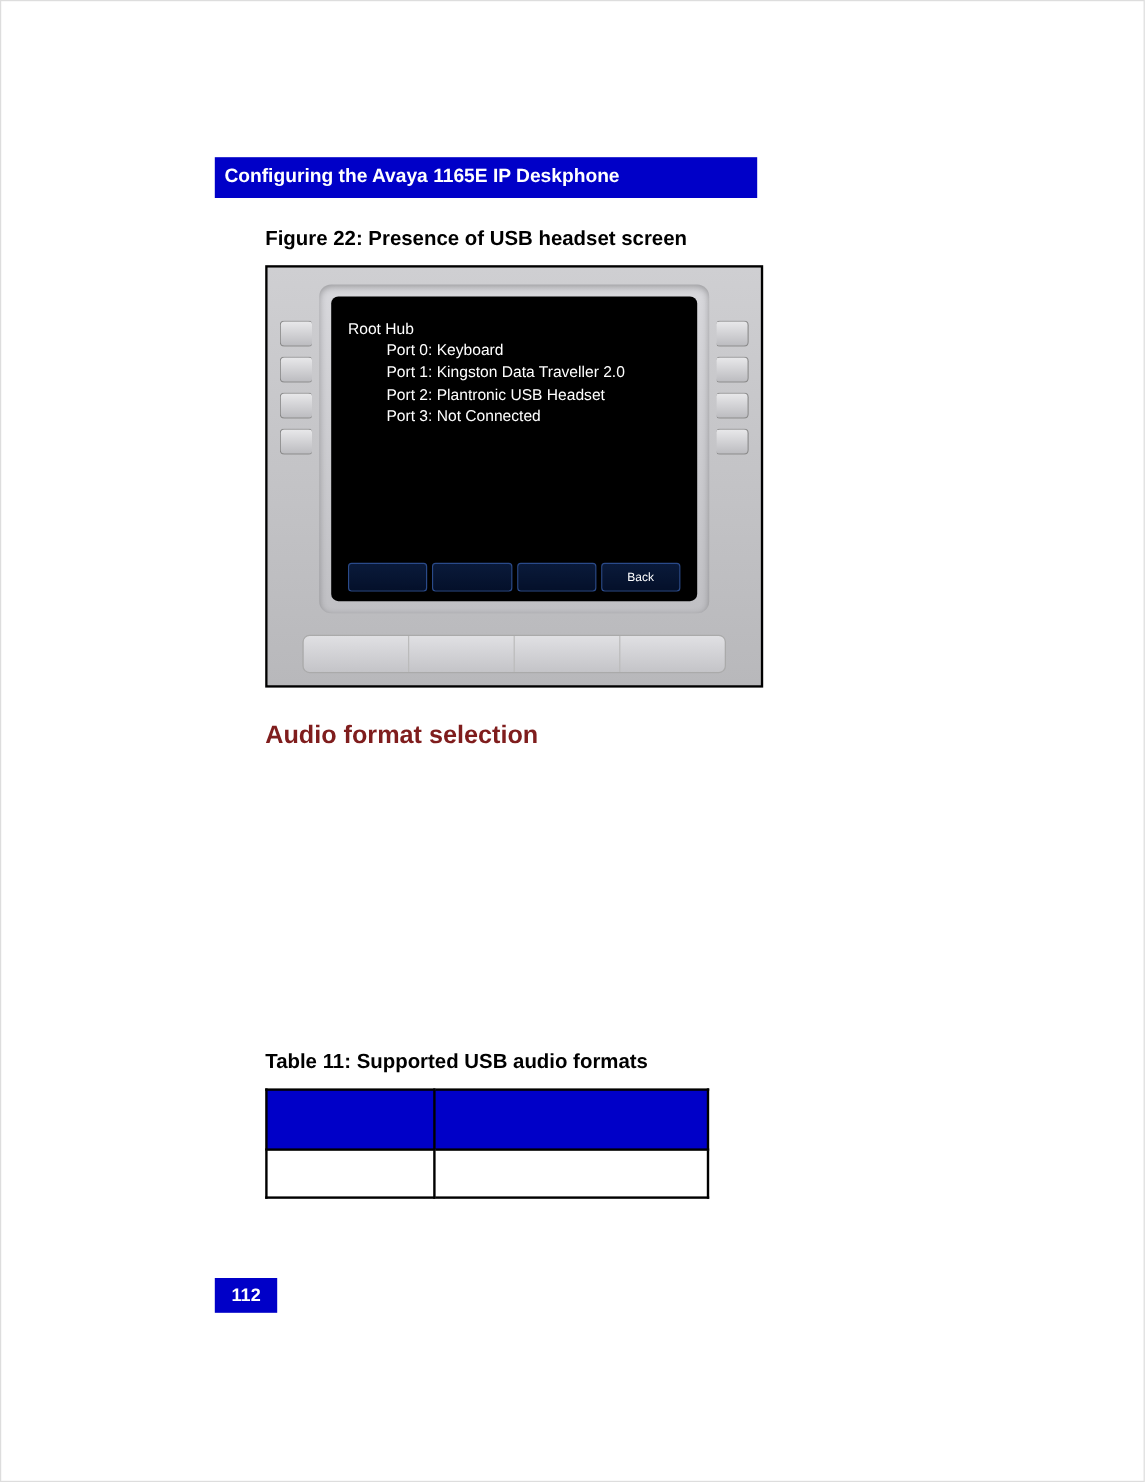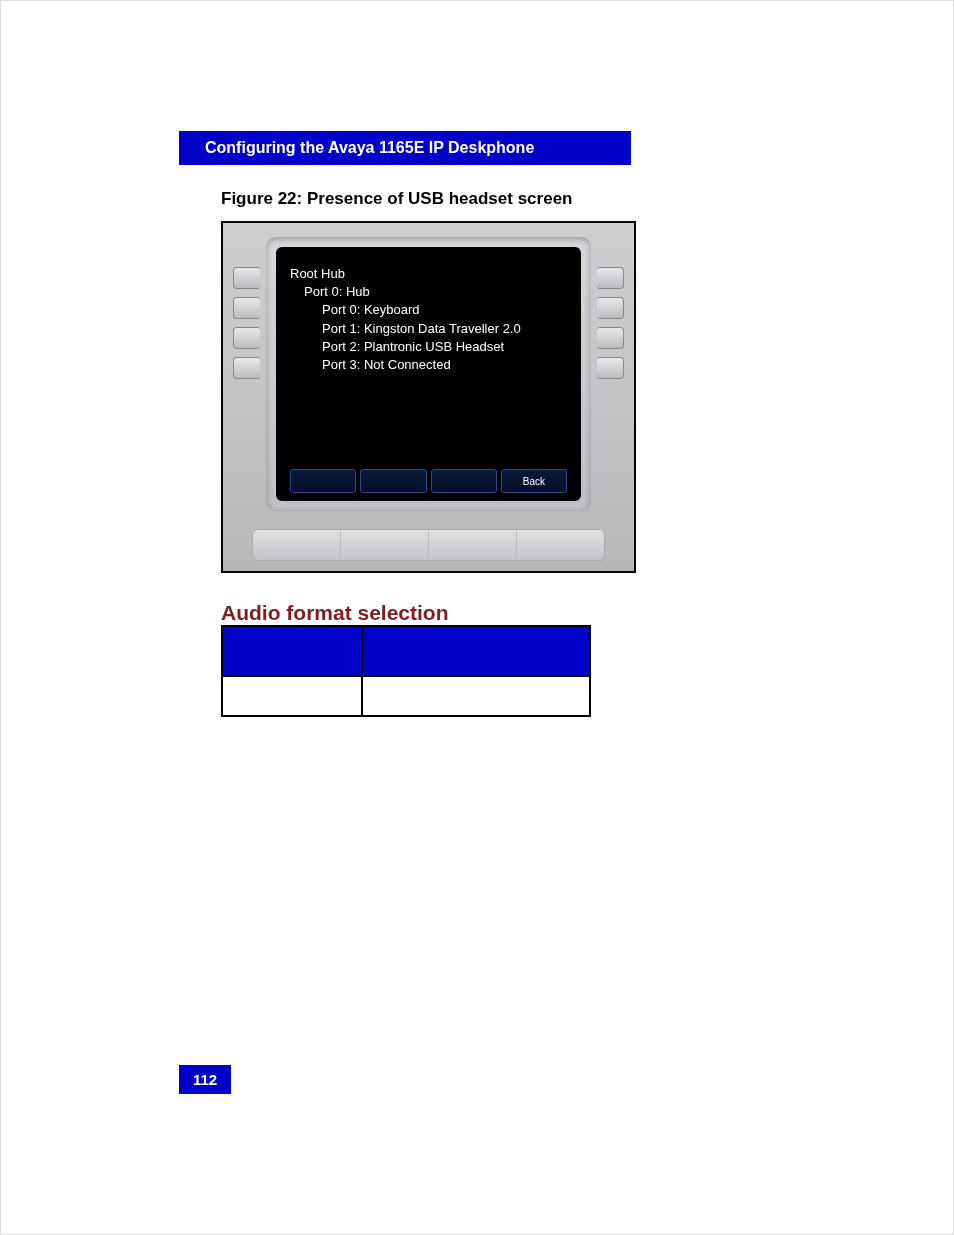--- a/index.html
+++ b/index.html
@@ -17,21 +17,21 @@
     padding: 130px 0 0 0;
     position: relative;
     height: 100%;
     box-sizing: border-box;
   }
   .header-bar {
     background: #0000c8;
     color: #fff;
     font-weight: bold;
     font-size: 16px;
-    padding: 8px 26px;
+    padding: 8px 8px;
     display: inline-block;
     margin-left: 178px;
     width: 452px;
     box-sizing: border-box;
   }
   .content {
     margin-left: 220px;
     margin-right: 160px;
     margin-top: 24px;
   }
@@ -182,21 +182,20 @@
         <div class="side-keys left">
           <div class="side-key"></div>
           <div class="side-key"></div>
           <div class="side-key"></div>
           <div class="side-key"></div>
         </div>
         <div class="screen-bezel">
           <div class="screen">
             <div class="tree">
               <div>Root Hub</div>
-              <div class="lvl1">Port 0: Hub</div>
               <div class="lvl2">Port 0: Keyboard</div>
               <div class="lvl2">Port 1: Kingston Data Traveller 2.0</div>
               <div class="lvl2">Port 2: Plantronic USB Headset</div>
               <div class="lvl2">Port 3: Not Connected</div>
             </div>
             <div class="softkey-row">
               <div class="softkey"></div>
               <div class="softkey"></div>
               <div class="softkey"></div>
               <div class="softkey">Back</div>
@@ -213,20 +212,21 @@
       <div class="bottom-bar">
         <div></div>
         <div></div>
         <div></div>
         <div></div>
       </div>
     </div>
 
     <div class="section-heading">Audio format selection</div>
 
+    <div class="table-caption">Table 11: Supported USB audio formats</div>
 
     <table class="audio">
       <tbody>
           <tr>
         <th></th>
         <th></th>
       </tr>
       <tr>
         <td></td>
         <td></td>

